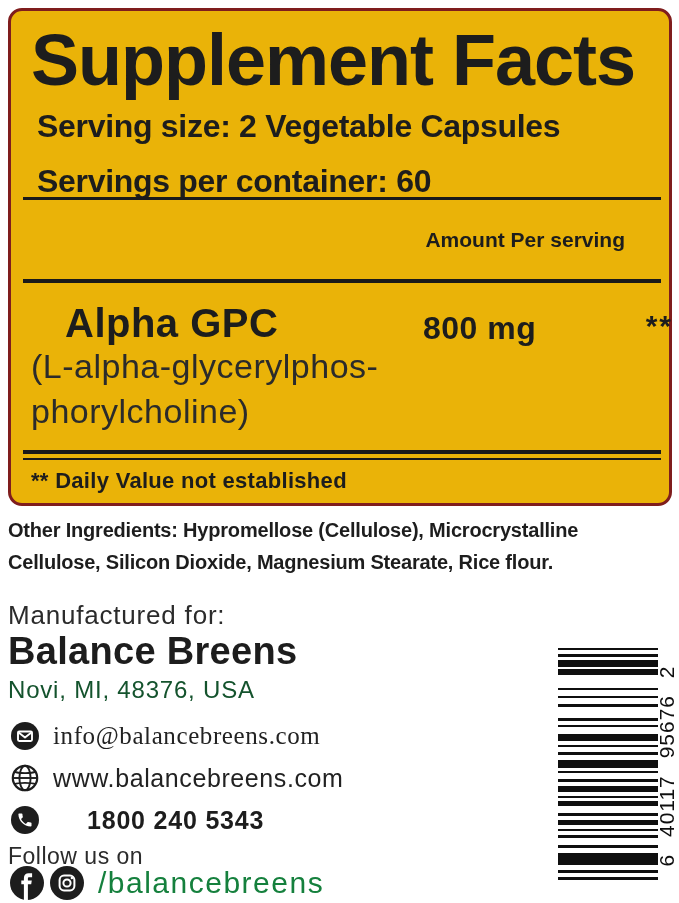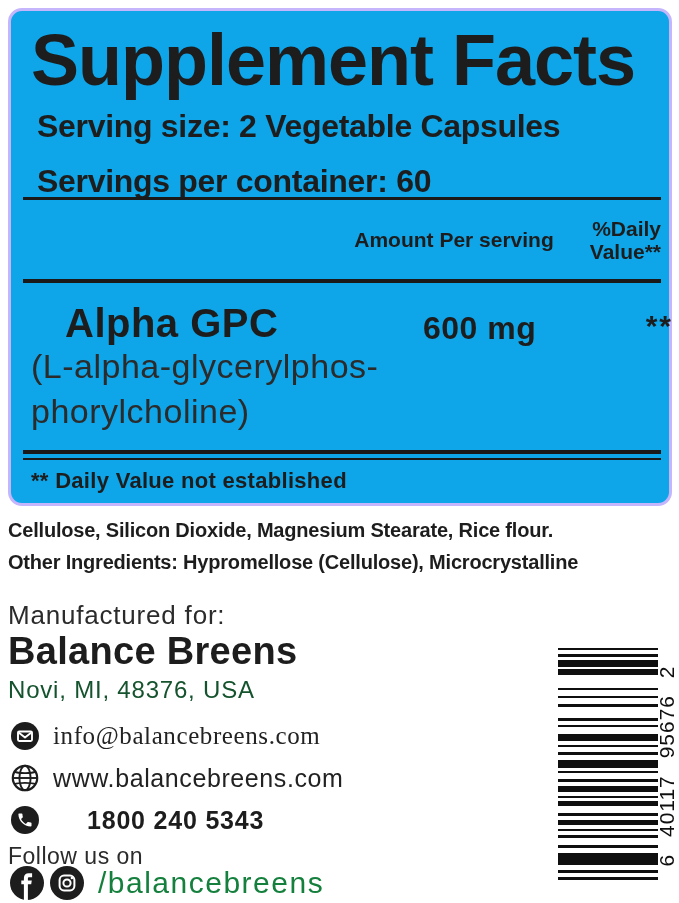--- a/index.html
+++ b/index.html
@@ -8,22 +8,22 @@
     position: relative;
     font-family: "Liberation Sans", sans-serif;
     color: #1d1d1d;
     overflow: hidden;
   }
 
   
   .panel {
     position: absolute; left: 8px; top: 8px;
     width: 664px; height: 498px;
-    border: 3px solid #c4b5fd; border-radius: 14px;
-    background: #0ea5e9;
+    border: 3px solid #7f1d1d; border-radius: 14px;
+    background: #eab308;
   }
   .panel-title {
     position: absolute; left: 20px; top: 8px;
     font-size: 72px; font-weight: 700; letter-spacing: -1px;
     white-space: nowrap;
   }
   .serving-line1 { position: absolute; left: 26px; top: 97px;  font-size: 32px; font-weight: 700; letter-spacing: -0.3px; white-space: nowrap; }
   .serving-line2 { position: absolute; left: 26px; top: 152px; font-size: 32px; font-weight: 700; letter-spacing: -0.3px; white-space: nowrap; }
 
   .rule1 { position: absolute; left: 12px; top: 186px; width: 638px; height: 3px; background: #1a1a1a; }
@@ -83,43 +83,39 @@
 
 <div class="panel">
   <div class="panel-title">Supplement Facts</div>
   <div class="serving-line1">Serving size: 2 Vegetable Capsules</div>
   <div class="serving-line2">Servings per container: 60</div>
 
   <div class="rule1"></div>
 
   <div class="col-header">
     <div class="amount-header">Amount Per serving</div>
-    <div class="dv-header">
-      <div>%Daily</div>
-      <div>Value**</div>
-    </div>
   </div>
 
   <div class="rule2"></div>
 
   <div class="ingredient-row">
     <span class="ingredient-name">Alpha GPC</span>
-    <span class="ingredient-amount">600 mg</span>
+    <span class="ingredient-amount">800 mg</span>
     <span class="ingredient-dv">**</span>
   </div>
   <div class="ingredient-desc1">(L-alpha-glycerylphos-</div>
   <div class="ingredient-desc2">phorylcholine)</div>
 
   <div class="double-rule"></div>
   <div class="footnote">** Daily Value not established</div>
 </div>
 
 <div class="other-ingredients">
+  <div>Other Ingredients: Hypromellose (Cellulose), Microcrystalline</div>
   <div>Cellulose, Silicon Dioxide, Magnesium Stearate, Rice flour.</div>
-  <div>Other Ingredients: Hypromellose (Cellulose), Microcrystalline</div>
 </div>
 
 <div class="mfr-label">Manufactured for:</div>
 <div class="mfr-name">Balance Breens</div>
 <div class="mfr-address">Novi, MI, 48376, USA</div>
 
 <div class="contact-row email">
   <svg class="icon-28" viewBox="0 0 28 28">
     <circle cx="14" cy="14" r="14" fill="#1d1d1d"></circle>
     <rect x="7" y="9.5" width="14" height="9.5" rx="1.2" fill="none" stroke="#ffffff" stroke-width="1.9"></rect>

